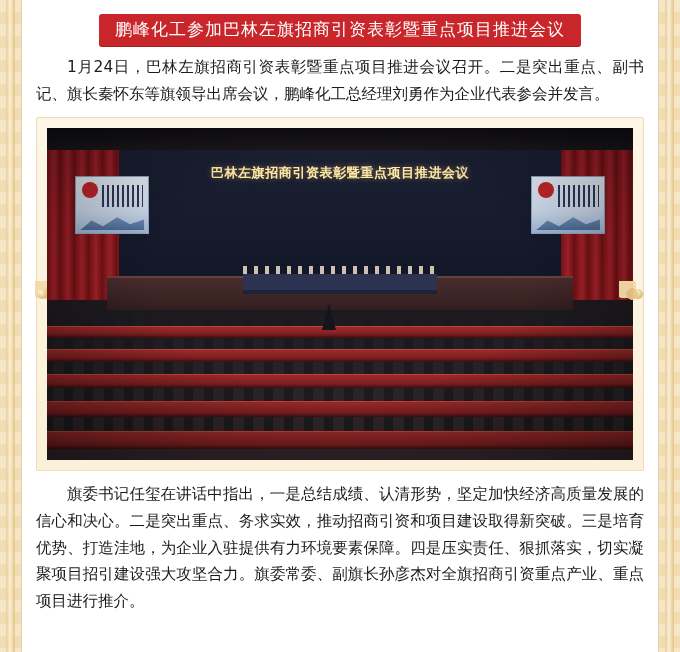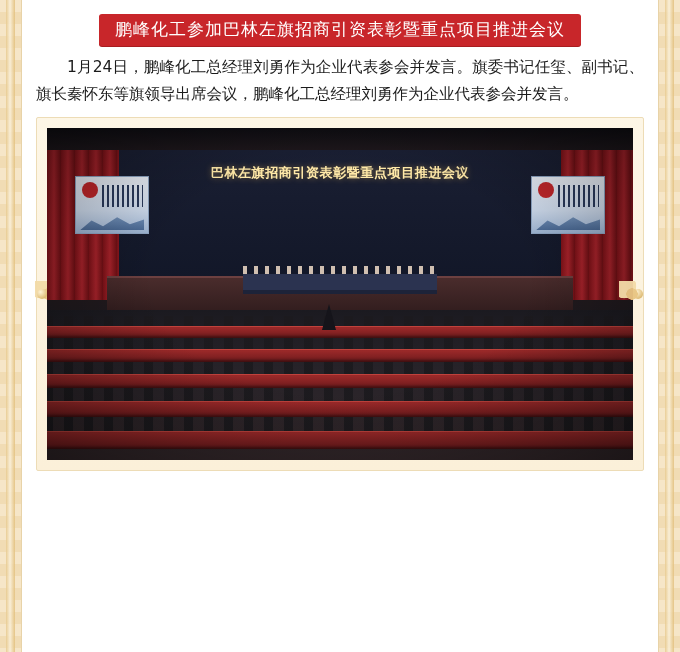--- a/index.html
+++ b/index.html
@@ -248,21 +248,21 @@
 
   <div class="side-border left"></div>
   <div class="side-border right"></div>
 
   <div class="content">
 
     <div class="title-wrap">
       <div class="title">鹏峰化工参加巴林左旗招商引资表彰暨重点项目推进会议</div>
     </div>
 
-    <p class="para">1月24日，鹏峰化工总经理刘勇作为企业代表参会并发言。旗委书记任玺、副书记、旗长秦怀东等旗领导出席会议，鹏峰化工总经理刘勇作为企业代表参会并发言。</p>
+    <p class="para">1月24日，巴林左旗招商引资表彰暨重点项目推进会议召开。二是突出重点、副书记、旗长秦怀东等旗领导出席会议，鹏峰化工总经理刘勇作为企业代表参会并发言。</p>
 
     <div class="photo-frame">
       <div class="photo">
         <div class="ph-stage-bg"></div>
         <div class="ph-ceiling"></div>
         <div class="ph-curtain l"></div>
         <div class="ph-curtain r"></div>
         <div class="ph-backdrop"></div>
 
         <div class="ph-banner">巴林左旗招商引资表彰暨重点项目推进会议</div>
@@ -299,15 +299,16 @@
         <div class="ph-tripod"></div>
         <div class="ph-vignette"></div>
       </div>
 
       <div class="dot-row" style="top:50%;transform:translateY(-50%);">
         <span class="dot"></span>
         <span class="dot"></span>
       </div>
     </div>
 
+    <p class="para">旗委书记任玺在讲话中指出，一是总结成绩、认清形势，坚定加快经济高质量发展的信心和决心。二是突出重点、务求实效，推动招商引资和项目建设取得新突破。三是培育优势、打造洼地，为企业入驻提供有力环境要素保障。四是压实责任、狠抓落实，切实凝聚项目招引建设强大攻坚合力。旗委常委、副旗长孙彦杰对全旗招商引资重点产业、重点项目进行推介。</p>
 
   </div>
 </div>
 
 </body></html>

